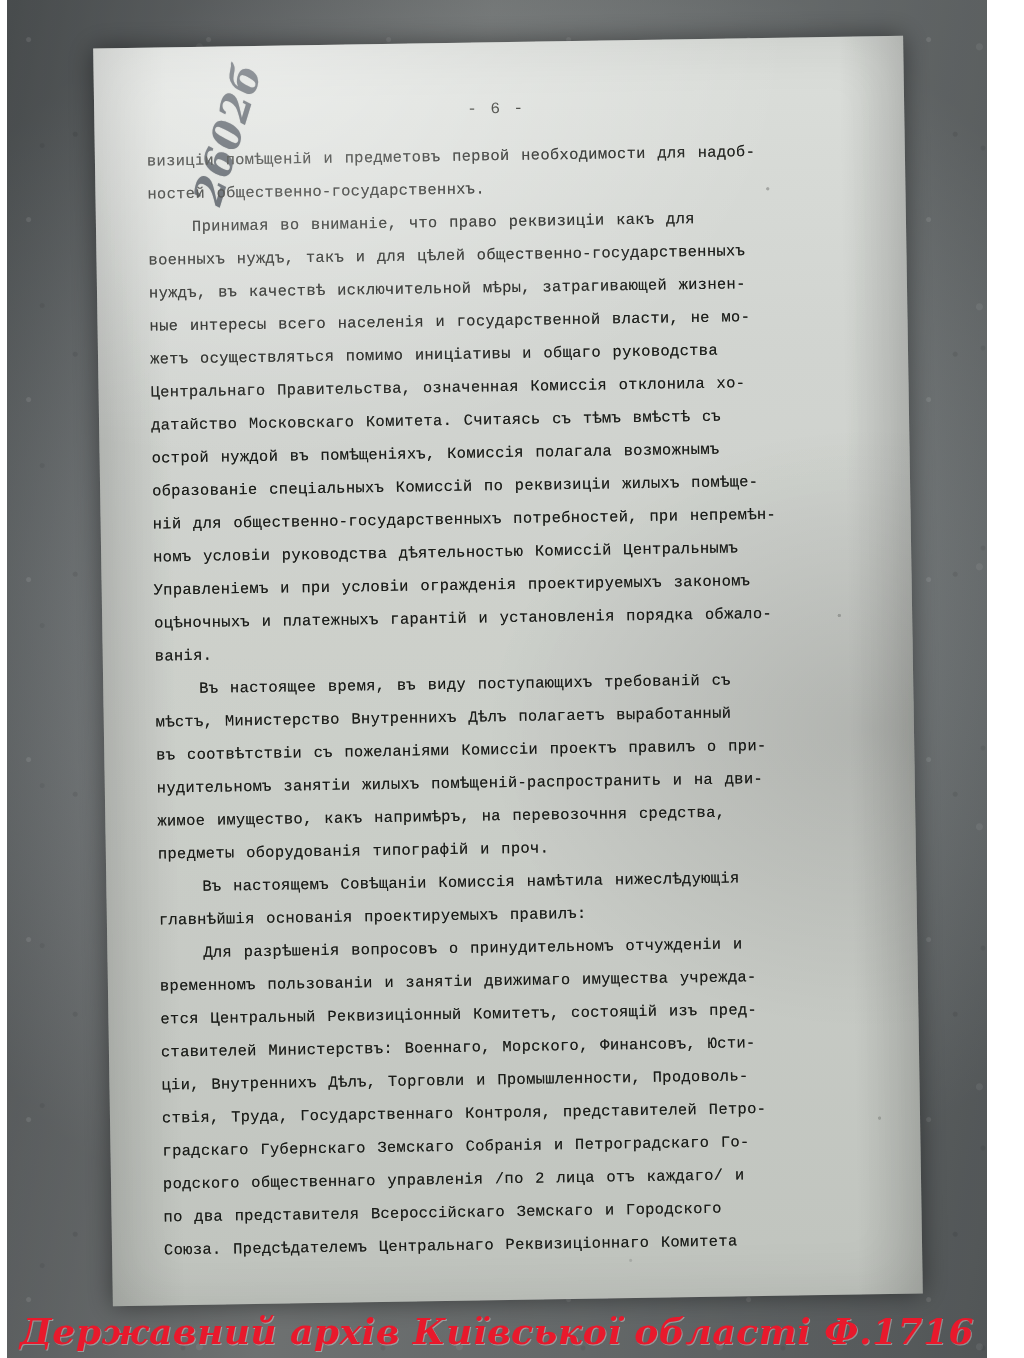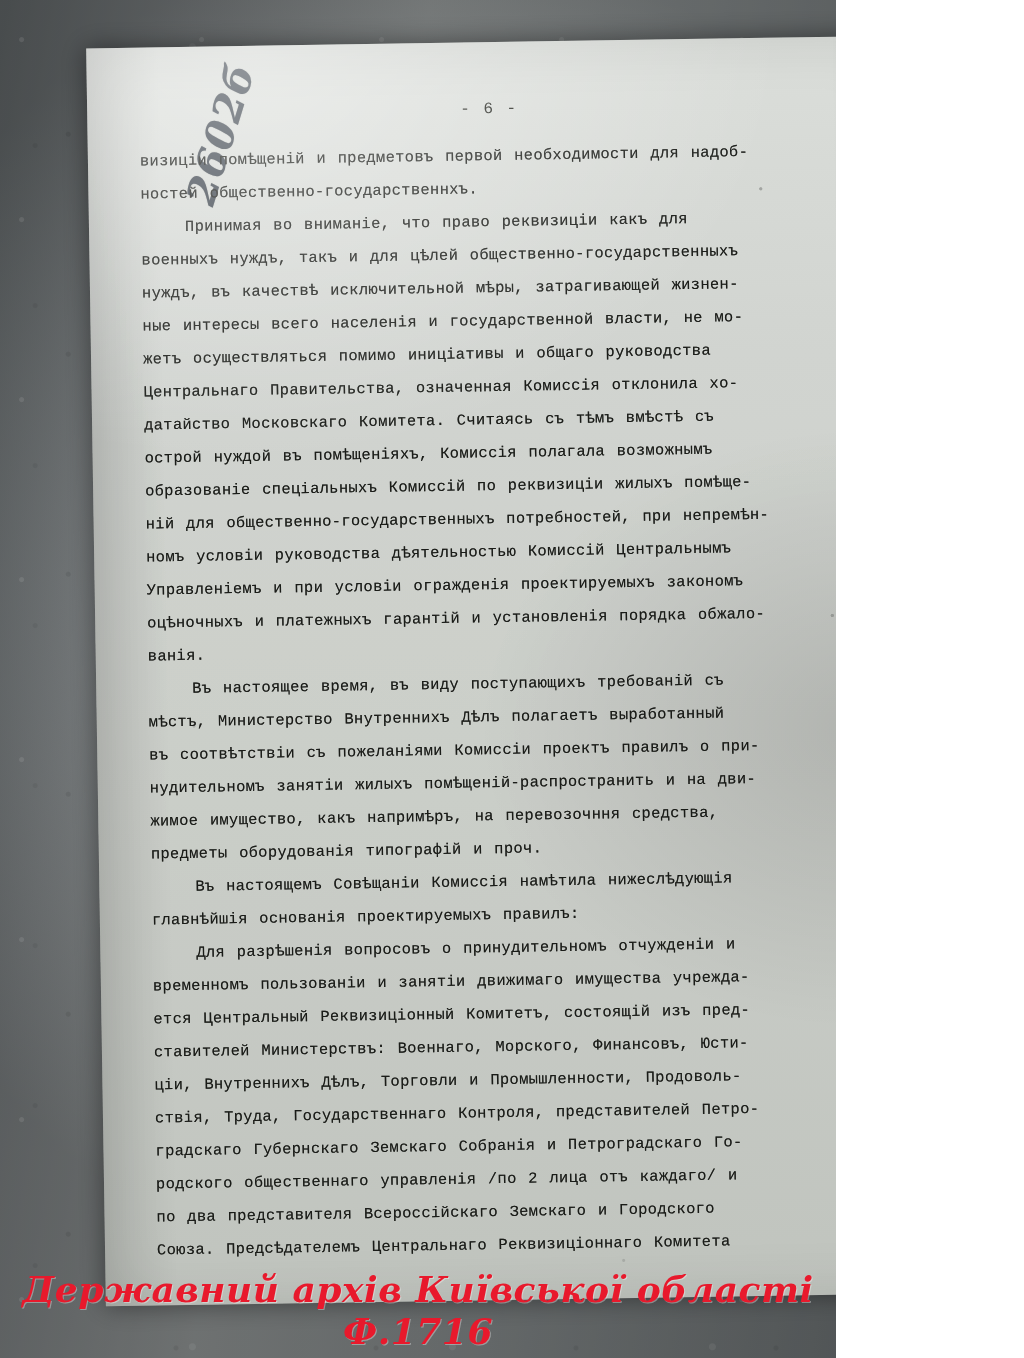--- a/index.html
+++ b/index.html
@@ -2,25 +2,26 @@
 <html lang="ru"><head>
 <meta charset="utf-8">
 <style>
   html, body {
     margin: 0;
     padding: 0;
     background: #ffffff;
   }
   #page {
     position: relative;
-    width: 836px;
+    width: 980px;
     height: 1358px;
     overflow: hidden;
     background: #f2f2f0;
     font-family: "Liberation Mono", monospace;
+    margin-left: 7px;
   }
   
   .scan-bg {
     position: absolute;
     inset: 0;
     background:
       radial-gradient(ellipse 70% 50% at 50% 45%, rgba(255,255,255,0.05) 0%, rgba(0,0,0,0.35) 100%),
       linear-gradient(100deg, #6e7476 0%, #8b9092 18%, #a8adad 40%, #9aa0a1 65%, #7d8385 100%);
   }
   .scan-noise {

